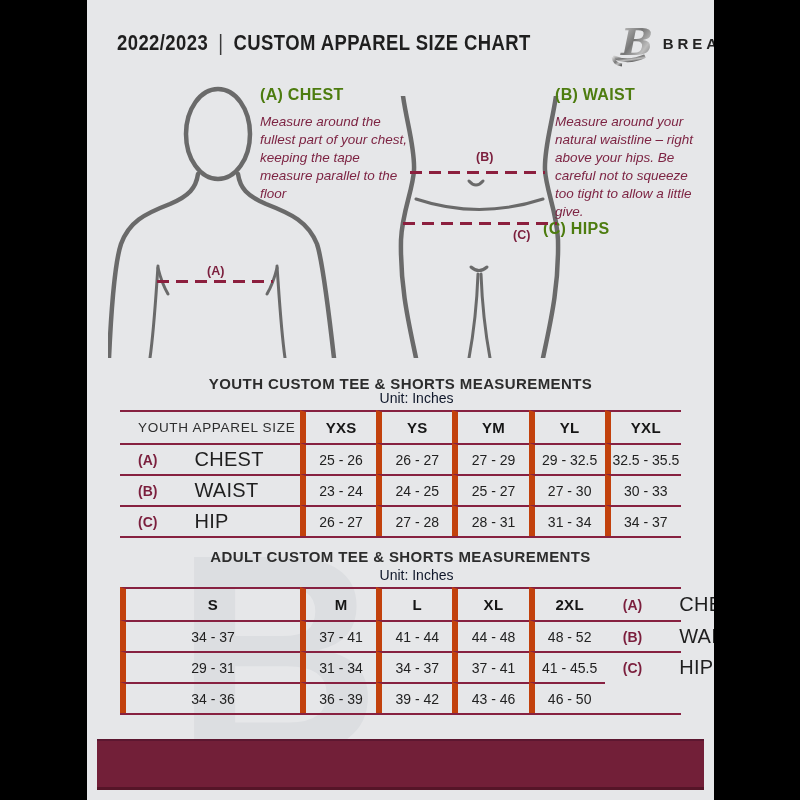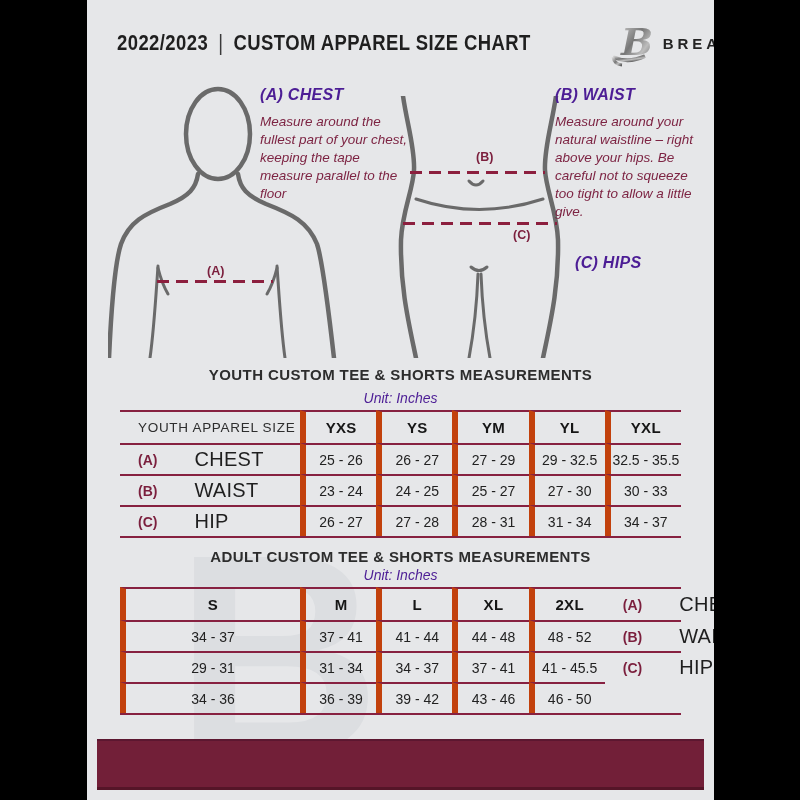--- a/index.html
+++ b/index.html
@@ -31,39 +31,39 @@
   .brand{display:flex;align-items:center;gap:7px;}
   .brand-name{font-weight:700;font-size:15px;letter-spacing:4px;color:#242424;}
   .logo{display:block;}
   
   .fig{position:absolute;z-index:1;}
   #fig-left{left:21px;top:82px;}
   #fig-right{left:305px;top:96px;}
   .guide{position:absolute;z-index:2;}
   #guide-a{left:173px;top:86px;width:155px;}
   #guide-b{left:468px;top:86px;width:148px;}
-  #guide-c{left:488px;top:220px;width:150px;margin-top:34px;}
-  .g-head{font-size:16px;font-weight:700;color:#4c1d95;letter-spacing:.3px;font-style:italic;}
+  #guide-c{left:456px;top:220px;width:150px;}
+  .g-head{font-size:16px;font-weight:700;color:#4d7c0f;letter-spacing:.3px;}
   .g-body{margin-top:9px;font-size:13.5px;font-style:italic;line-height:1.33;color:#7d2443;}
   .dash{
     position:absolute;height:3px;z-index:3;
     background:repeating-linear-gradient(90deg,#8c1f3e 0 12px,transparent 12px 19px);
   }
   #dash-a{left:70px;top:280px;width:116px;}
   #dash-b{left:323px;top:171px;width:135px;}
   #dash-c{left:316px;top:222px;width:154px;}
   .dlabel{position:absolute;z-index:3;font-size:12.5px;font-weight:700;color:#7b1f3d;}
   #lab-a{left:120px;top:264px;}
   #lab-b{left:389px;top:150px;}
   #lab-c{left:426px;top:228px;}
   
   .sec{position:absolute;left:0;width:627px;text-align:center;z-index:2;}
   .sec-title{font-size:15px;font-weight:700;letter-spacing:.4px;color:#2d2d2d;}
-  .sec-unit{font-size:14px;font-style:italic;color:#4c1d95;}
-  #youth-title{top:366px;} #youth-unit{top:390px;}
+  .sec-unit{font-size:14px;color:#0f172a;margin-left:16px;}
+  #youth-title{top:375px;} #youth-unit{top:390px;}
   #adult-title{top:548px;} #adult-unit{top:567px;}
   
   .tbl{
     position:absolute;left:33px;width:561px;z-index:2;
     display:grid;grid-template-columns:180px repeat(5,76.2px);
     grid-template-rows:33px 31px 31px 31px 0px;
   }
   #tbl-youth{top:410px;}
   #tbl-adult{top:587px;}
   .c{

